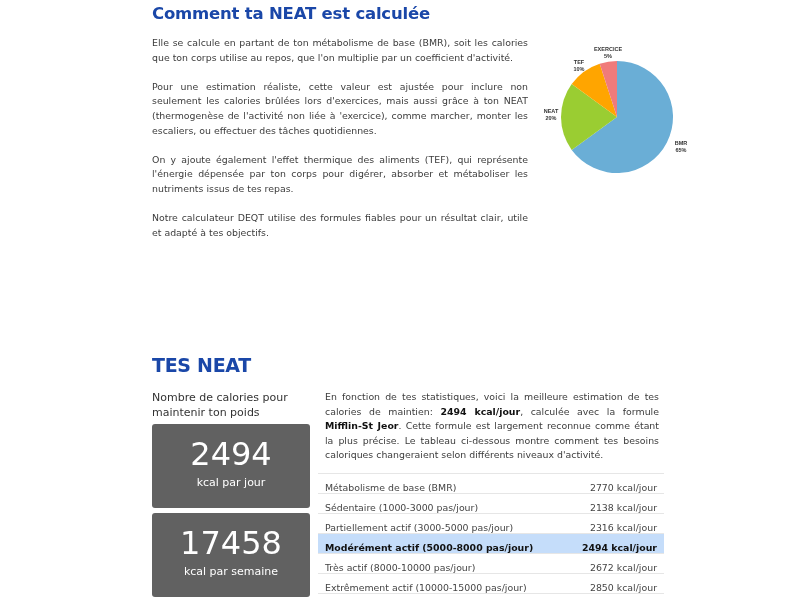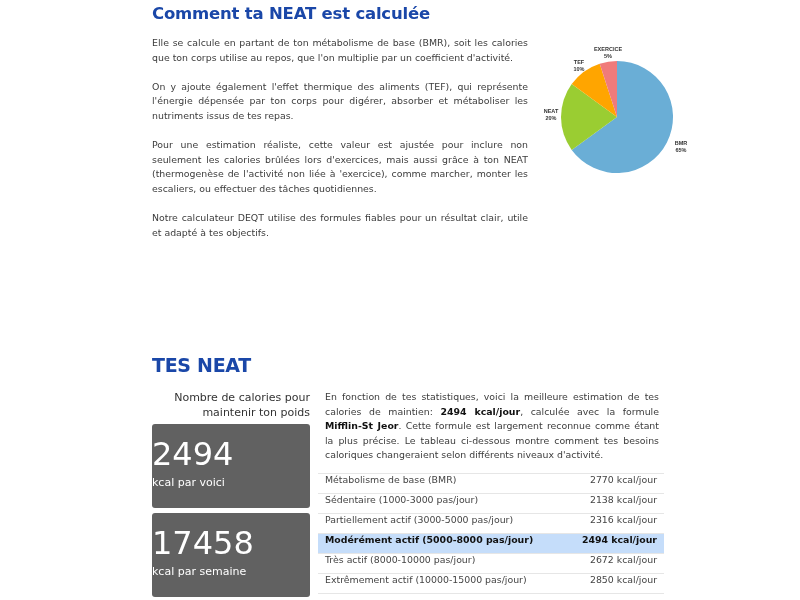--- a/index.html
+++ b/index.html
@@ -19,57 +19,57 @@
   .pie-wrap { position: absolute; left: 540px; top: 30px; width: 160px; height: 160px; }
   .pie-wrap svg { width: 160px; height: 160px; }
   .pie-label { font-family: "Liberation Sans", sans-serif; font-size: 5.5px; font-weight: bold; fill: #333; }
 
   .stats-title {
     position: absolute; left: 152px; top: 354px;
     font-size: 19px; font-weight: bold; color: #1a47a8; letter-spacing: -0.3px;
   }
   .cal-caption {
     position: absolute; left: 152px; top: 390px; width: 158px;
-    font-size: 11px; line-height: 15px; text-align: right; color: #333;
+    font-size: 11px; line-height: 15px; text-align: left; color: #333;
   }
   .stat-box {
     position: absolute; left: 152px; width: 158px; height: 84px;
-    background: #616161; border-radius: 3px; color: #fff; 
+    background: #616161; border-radius: 3px; color: #fff; text-align: center;
   }
   .stat-box.day { top: 424px; }
   .stat-box.week { top: 513px; }
   .stat-box .num { font-size: 32px; line-height: 36px; margin-top: 12px; font-weight: normal; }
   .stat-box .unit { font-size: 11px; line-height: 14px; margin-top: 4px; }
 
   .stats-desc {
     position: absolute; left: 325px; top: 390px; width: 334px;
     font-size: 9.4px; line-height: 14.6px; text-align: justify; color: #3c3c3c;
   }
   .stats-desc b { color: #111; }
 
   .stat-table {
     position: absolute; left: 318px; top: 473px; width: 346px;
     border-top: 1px solid #e6e6e6;
   }
   .stat-row {
-    display: flex; justify-content: space-between; align-items: flex-start;
+    display: flex; justify-content: space-between; align-items: flex-end;
     height: 20px; padding: 0 7px; border-bottom: 1px solid #e6e6e6;
     font-size: 9.4px; color: #444;
   }
   .stat-row.highlight { background: #c5ddfa; color: #111; font-weight: bold; }
 </style>
 </head>
 <body>
 
 <h2 class="section-title">Comment ta NEAT est calculée</h2>
 
 <div class="intro">
   <p>Elle se calcule en partant de ton métabolisme de base (BMR), soit les calories que ton corps utilise au repos, que l'on multiplie par un coefficient d'activité.</p>
+  <p>Pour une estimation réaliste, cette valeur est ajustée pour inclure non seulement les calories brûlées lors d'exercices, mais aussi grâce à ton NEAT (thermogenèse de l'activité non liée à 'exercice), comme marcher, monter les escaliers, ou effectuer des tâches quotidiennes.</p>
   <p>On y ajoute également l'effet thermique des aliments (TEF), qui représente l'énergie dépensée par ton corps pour digérer, absorber et métaboliser les nutriments issus de tes repas.</p>
-  <p>Pour une estimation réaliste, cette valeur est ajustée pour inclure non seulement les calories brûlées lors d'exercices, mais aussi grâce à ton NEAT (thermogenèse de l'activité non liée à 'exercice), comme marcher, monter les escaliers, ou effectuer des tâches quotidiennes.</p>
   <p>Notre calculateur DEQT utilise des formules fiables pour un résultat clair, utile et adapté à tes objectifs.</p>
 </div>
 
 <div class="pie-wrap">
   <svg id="pie" viewBox="0 0 160 160">
       <path d="M77,87 L77,31 A56,56 0 1 1 31.69504831500295,119.91597412837851 Z" fill="#6aaed6"></path>
       <text x="141" y="115" text-anchor="middle" class="pie-label">BMR</text>
       <text x="141" y="122" text-anchor="middle" class="pie-label">65%</text>
       <path d="M77,87 L31.69504831500295,119.91597412837851 A56,56 0 0 1 31.695048315002964,54.08402587162147 Z" fill="#9acd32"></path>
       <text x="11" y="83" text-anchor="middle" class="pie-label">NEAT</text>
@@ -82,21 +82,21 @@
       <text x="68" y="28" text-anchor="middle" class="pie-label">5%</text>
     </svg>
 </div>
 
 <h2 class="stats-title">TES NEAT</h2>
 
 <div class="cal-caption">Nombre de calories pour maintenir ton poids</div>
 
 <div class="stat-box day">
   <div class="num">2494</div>
-  <div class="unit">kcal par voici</div>
+  <div class="unit">kcal par jour</div>
 </div>
 
 <div class="stat-box week">
   <div class="num">17458</div>
   <div class="unit">kcal par semaine</div>
 </div>
 
 <div class="stats-desc"><span>En fonction de tes statistiques, voici la meilleure estimation de tes calories de maintien: </span><b>2494 kcal/jour</b><span>, calculée avec la formule </span><b>Mifflin-St Jeor</b><span>. Cette formule est largement reconnue comme étant la plus précise. Le tableau ci-dessous montre comment tes besoins caloriques changeraient selon différents niveaux d'activité.</span></div>
 
 <div class="stat-table" id="stat-table">

